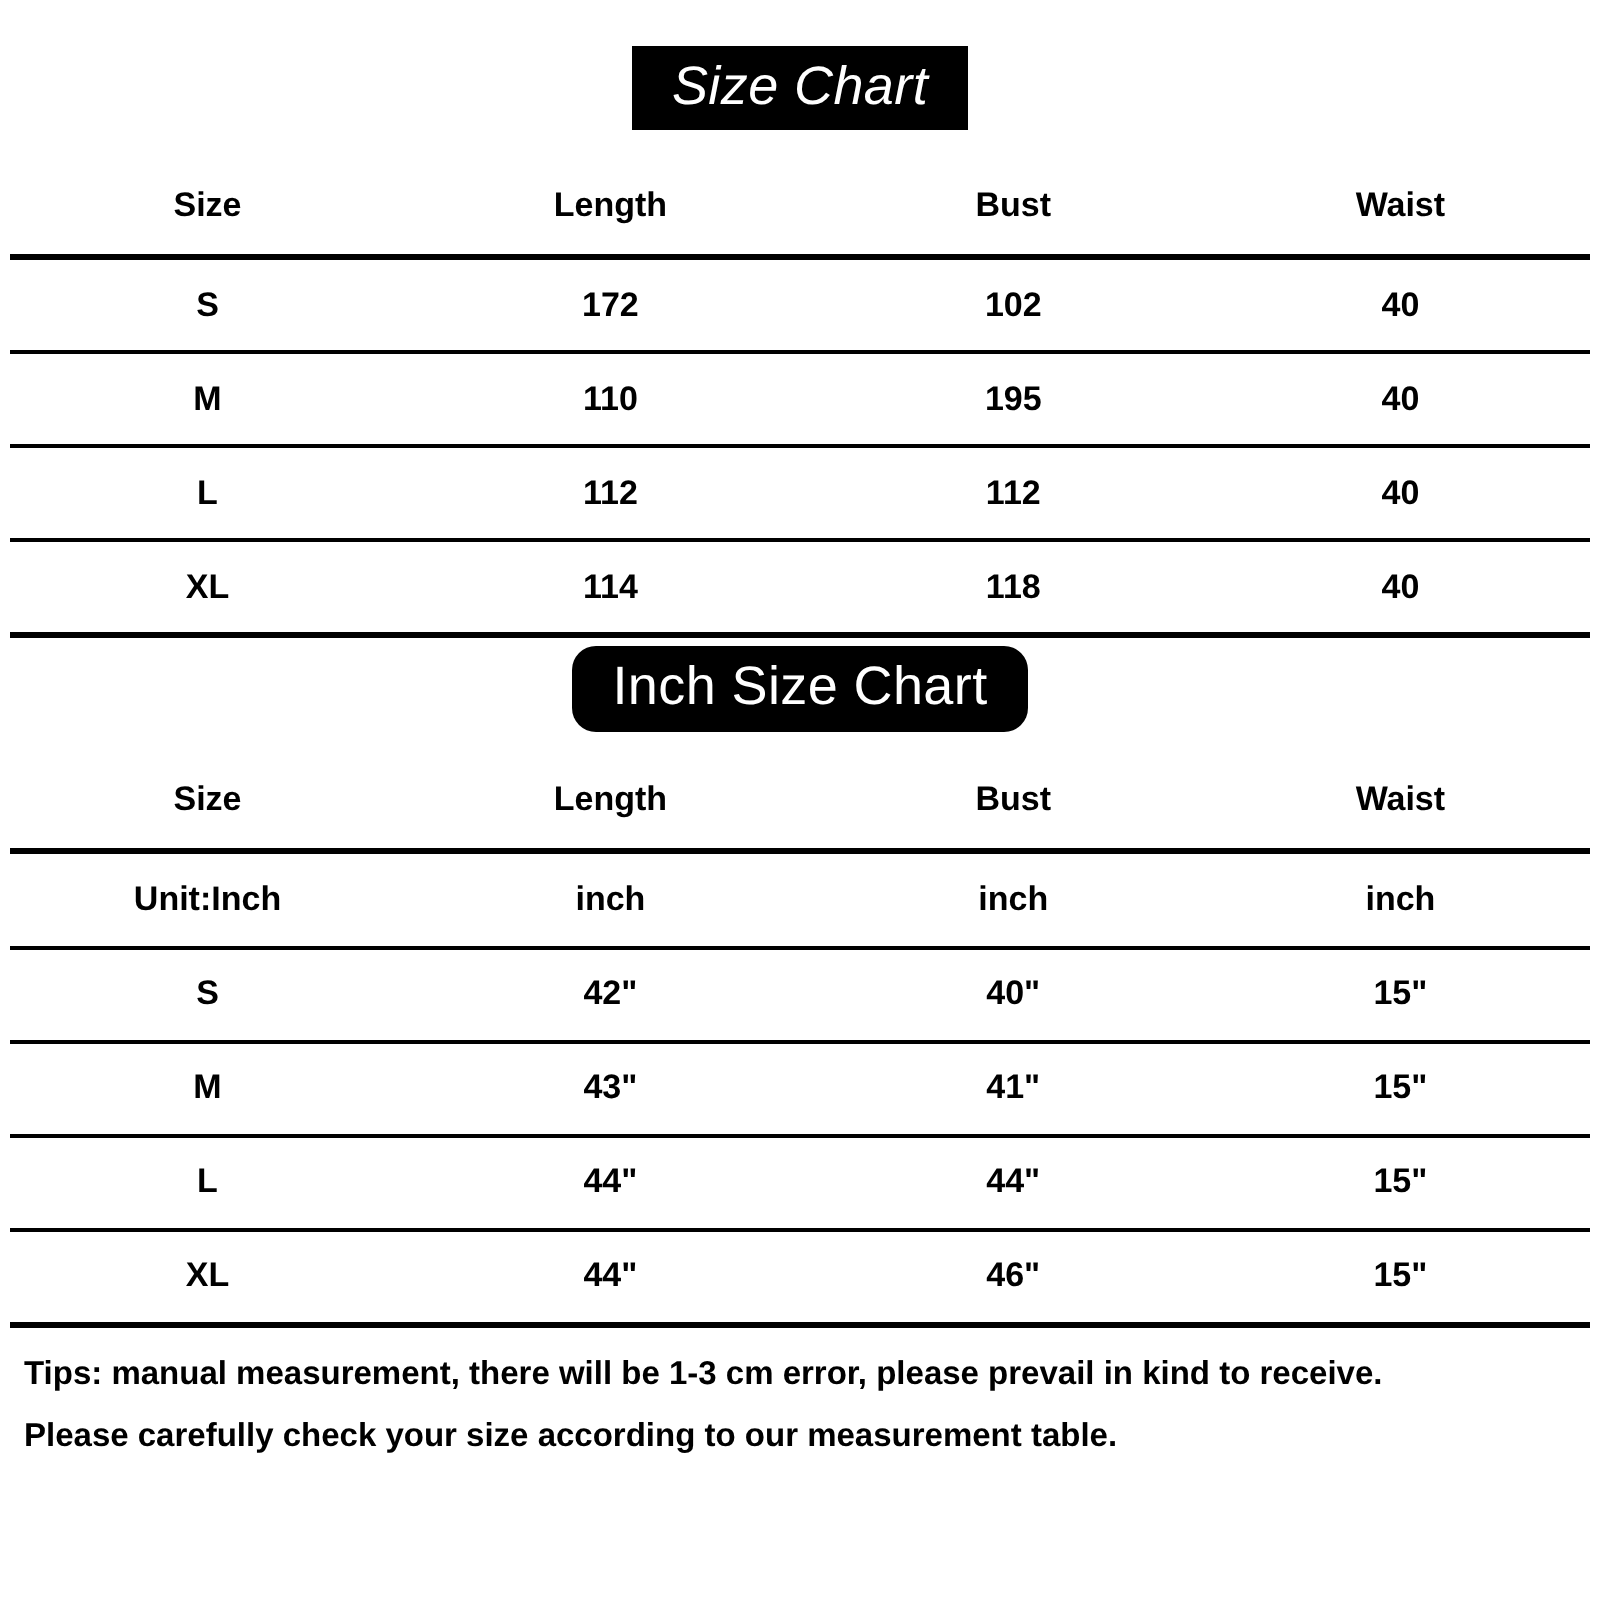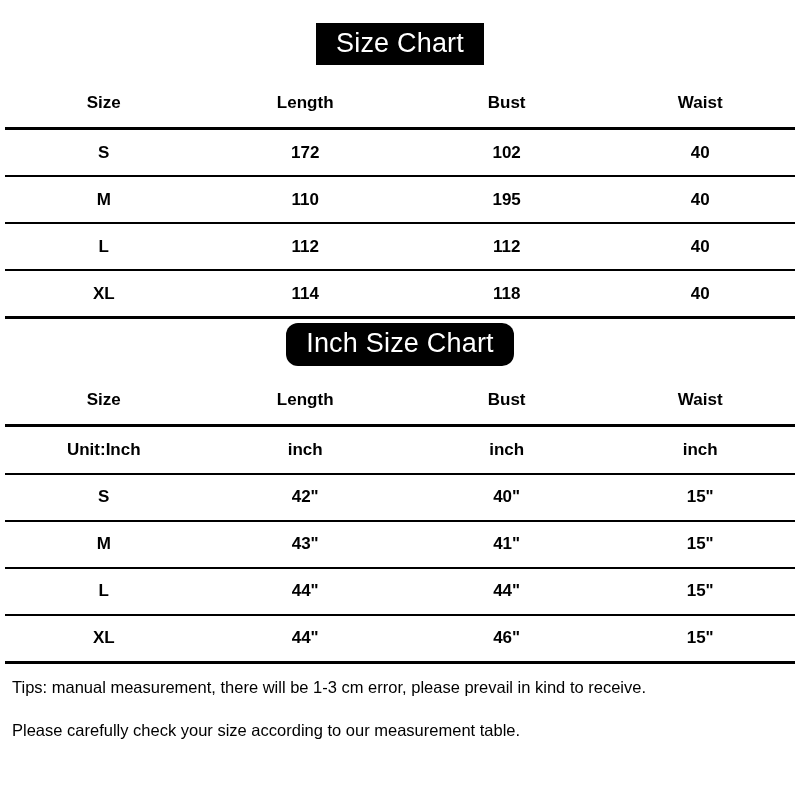--- a/index.html
+++ b/index.html
@@ -28,21 +28,21 @@
   }
   .banner {
     background: #000000;
     color: #ffffff;
     font-size: 27px;
     line-height: 1.05;
     padding: 6px 20px 8px 20px;
     letter-spacing: 0.2px;
     white-space: nowrap;
   }
-  #banner-cm { margin-top: 23px; }
+  #banner-cm { margin-top: 23px; font-style: italic; }
   #banner-in { margin-top: 4px; border-radius: 12px; }
 
   
   table.size-table {
     width: 790px;
     margin: 0 auto;
     border-collapse: collapse;
     table-layout: fixed;
   }
   table.size-table td,
@@ -82,29 +82,30 @@
 
   #table-cm { margin-top: 14px; }
   #table-inch { margin-top: 10px; }
 
   
   .notes {
     margin: 0;
     padding: 0 8px;
     box-sizing: border-box;
     width: 744px;
+    font-weight: bold;
   }
   .note-line {
     font-size: 16.5px;
     line-height: 1.2;
     color: #000000;
     padding-left: 4px;
   }
   #note-1 { margin-top: 14px; }
-  #note-2 { margin-top: 24px; }
+  #note-2 { margin-top: 12px; }
 </style>
 </head>
 <body>
 
 <div class="page">
 
   <div class="banner-wrap">
     <div class="banner" id="banner-cm">Size Chart</div>
   </div>
 

